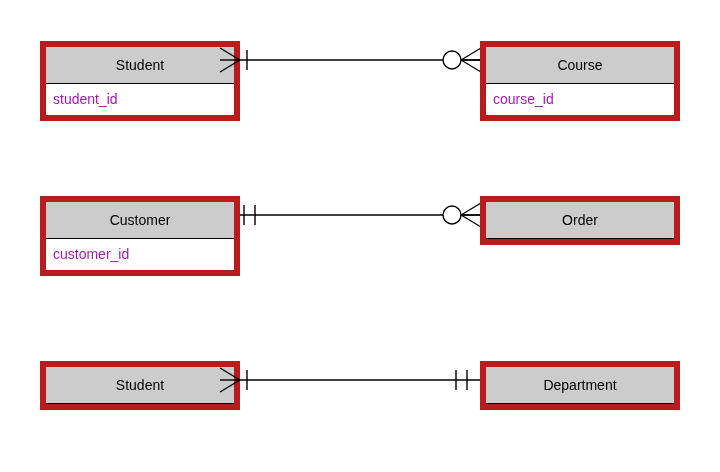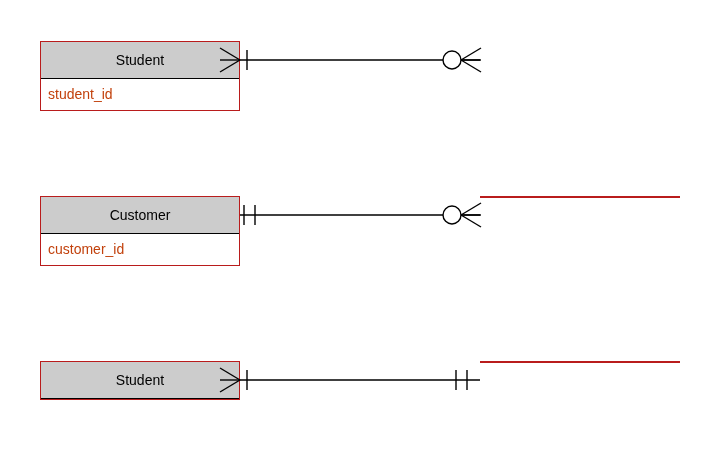--- a/index.html
+++ b/index.html
@@ -21,21 +21,21 @@
   .er-row {
     position: absolute;
     left: 0;
     width: 720px;
     height: 72px;
   }
   .entity {
     position: absolute;
     top: 0;
     width: 200px;
-    border: 1px solid #b91c1c;
+    border: 6px solid #b91c1c;
     box-sizing: border-box;
     background: #ffffff;
   }
   .entity.left  { left: 40px; }
   .entity.right { left: 480px; }
   .entity-header {
     height: 36px;
     line-height: 36px;
     background: #cccccc;
     border-bottom: 1px solid #000000;
@@ -45,21 +45,21 @@
     white-space: nowrap;
     overflow: hidden;
   }
   .entity-attr {
     height: 31px;
     line-height: 31px;
     background: #ffffff;
     text-align: left;
     padding-left: 7px;
     font-size: 14px;
-    color: #c2410c;
+    color: #a21caf;
     white-space: nowrap;
     overflow: hidden;
     box-sizing: border-box;
   }
   .connector {
     position: absolute;
     left: 230px;
     top: 0;
     width: 260px;
     height: 46px;
@@ -96,20 +96,24 @@
 
         <g>
           <circle cx="222" cy="19" r="9" fill="#fff" stroke="#000" stroke-width="1.4"></circle>
           <line x1="231" y1="19" x2="251" y2="7" stroke="#000" stroke-width="1.4"></line>
           <line x1="231" y1="19" x2="251" y2="31" stroke="#000" stroke-width="1.4"></line>
           <line x1="231" y1="19" x2="251" y2="19" stroke="#000" stroke-width="1.4"></line>
         </g>
       </svg>
     </div>
 
+    <div class="entity right">
+      <div class="entity-header">Course</div>
+      <div class="entity-attr">course_id</div>
+    </div>
   </div>
 
   <div class="er-row" style="top:196px;">
 
     <div class="entity left">
       <div class="entity-header">Customer</div>
       <div class="entity-attr">customer_id</div>
     </div>
 
     <div class="connector">
@@ -124,20 +128,21 @@
         <g>
           <circle cx="222" cy="19" r="9" fill="#fff" stroke="#000" stroke-width="1.4"></circle>
           <line x1="231" y1="19" x2="251" y2="7" stroke="#000" stroke-width="1.4"></line>
           <line x1="231" y1="19" x2="251" y2="31" stroke="#000" stroke-width="1.4"></line>
           <line x1="231" y1="19" x2="251" y2="19" stroke="#000" stroke-width="1.4"></line>
         </g>
       </svg>
     </div>
 
     <div class="entity right">
+      <div class="entity-header">Order</div>
     </div>
   </div>
 
   <div class="er-row" style="top:361px;">
 
     <div class="entity left">
       <div class="entity-header">Student</div>
     </div>
 
     <div class="connector">
@@ -152,16 +157,17 @@
         </g>
 
         <g>
           <line x1="226" y1="9" x2="226" y2="29" stroke="#000" stroke-width="1.4"></line>
           <line x1="237" y1="9" x2="237" y2="29" stroke="#000" stroke-width="1.4"></line>
         </g>
       </svg>
     </div>
 
     <div class="entity right">
+      <div class="entity-header">Department</div>
     </div>
   </div>
 
 </div>
 
 </body></html>

